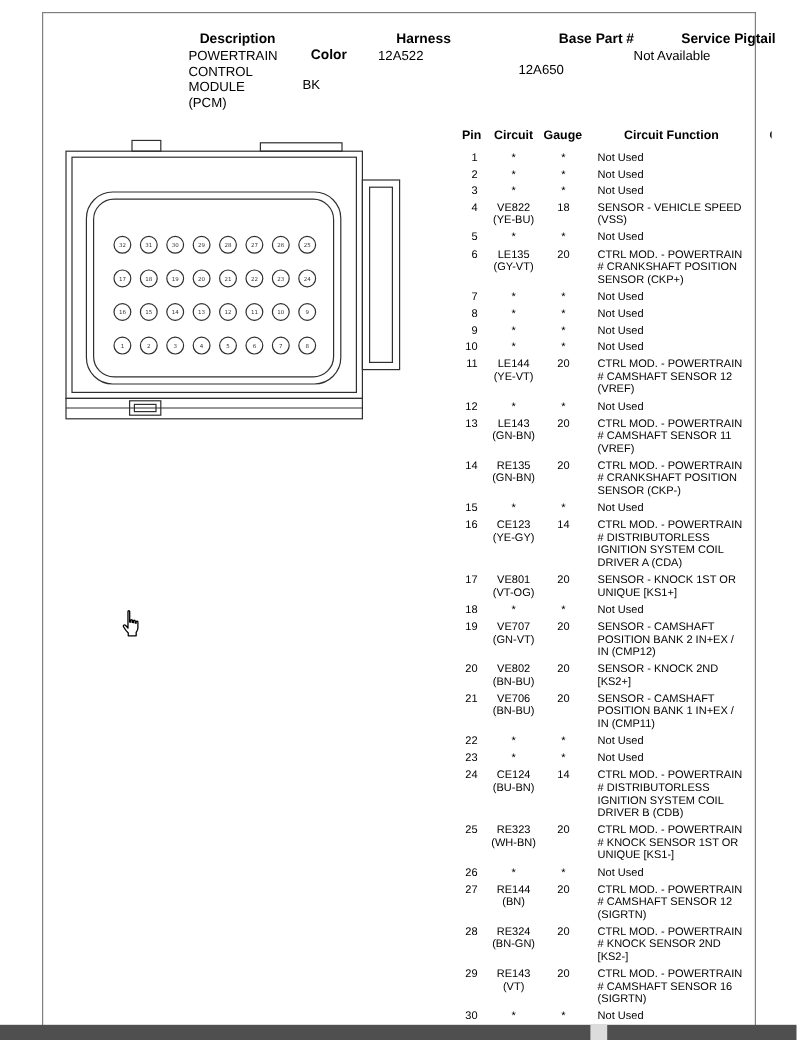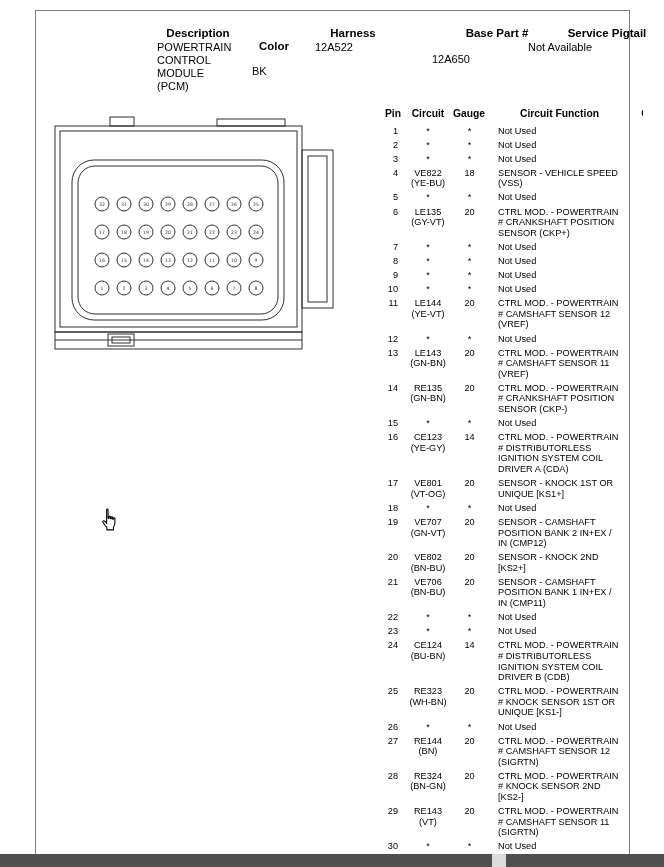--- a/index.html
+++ b/index.html
@@ -449,21 +449,21 @@
             <td class="c-func">CTRL MOD. - POWERTRAIN # KNOCK SENSOR 2ND [KS2-]</td>
             <td class="c-qual"></td>
           </tr>
           <tr>
             <td class="c-pin">29</td>
             <td class="c-circuit">
               <div>RE143</div>
               <div>(VT)</div>
             </td>
             <td class="c-gauge">20</td>
-            <td class="c-func">CTRL MOD. - POWERTRAIN # CAMSHAFT SENSOR 11 (SIGRTN)</td>
+            <td class="c-func">CTRL MOD. - POWERTRAIN # CAMSHAFT SENSOR 16 (SIGRTN)</td>
             <td class="c-qual"></td>
           </tr>
           <tr>
             <td class="c-pin">30</td>
             <td class="c-circuit">
               <div>*</div>
             </td>
             <td class="c-gauge">*</td>
             <td class="c-func">Not Used</td>
             <td class="c-qual"></td>

